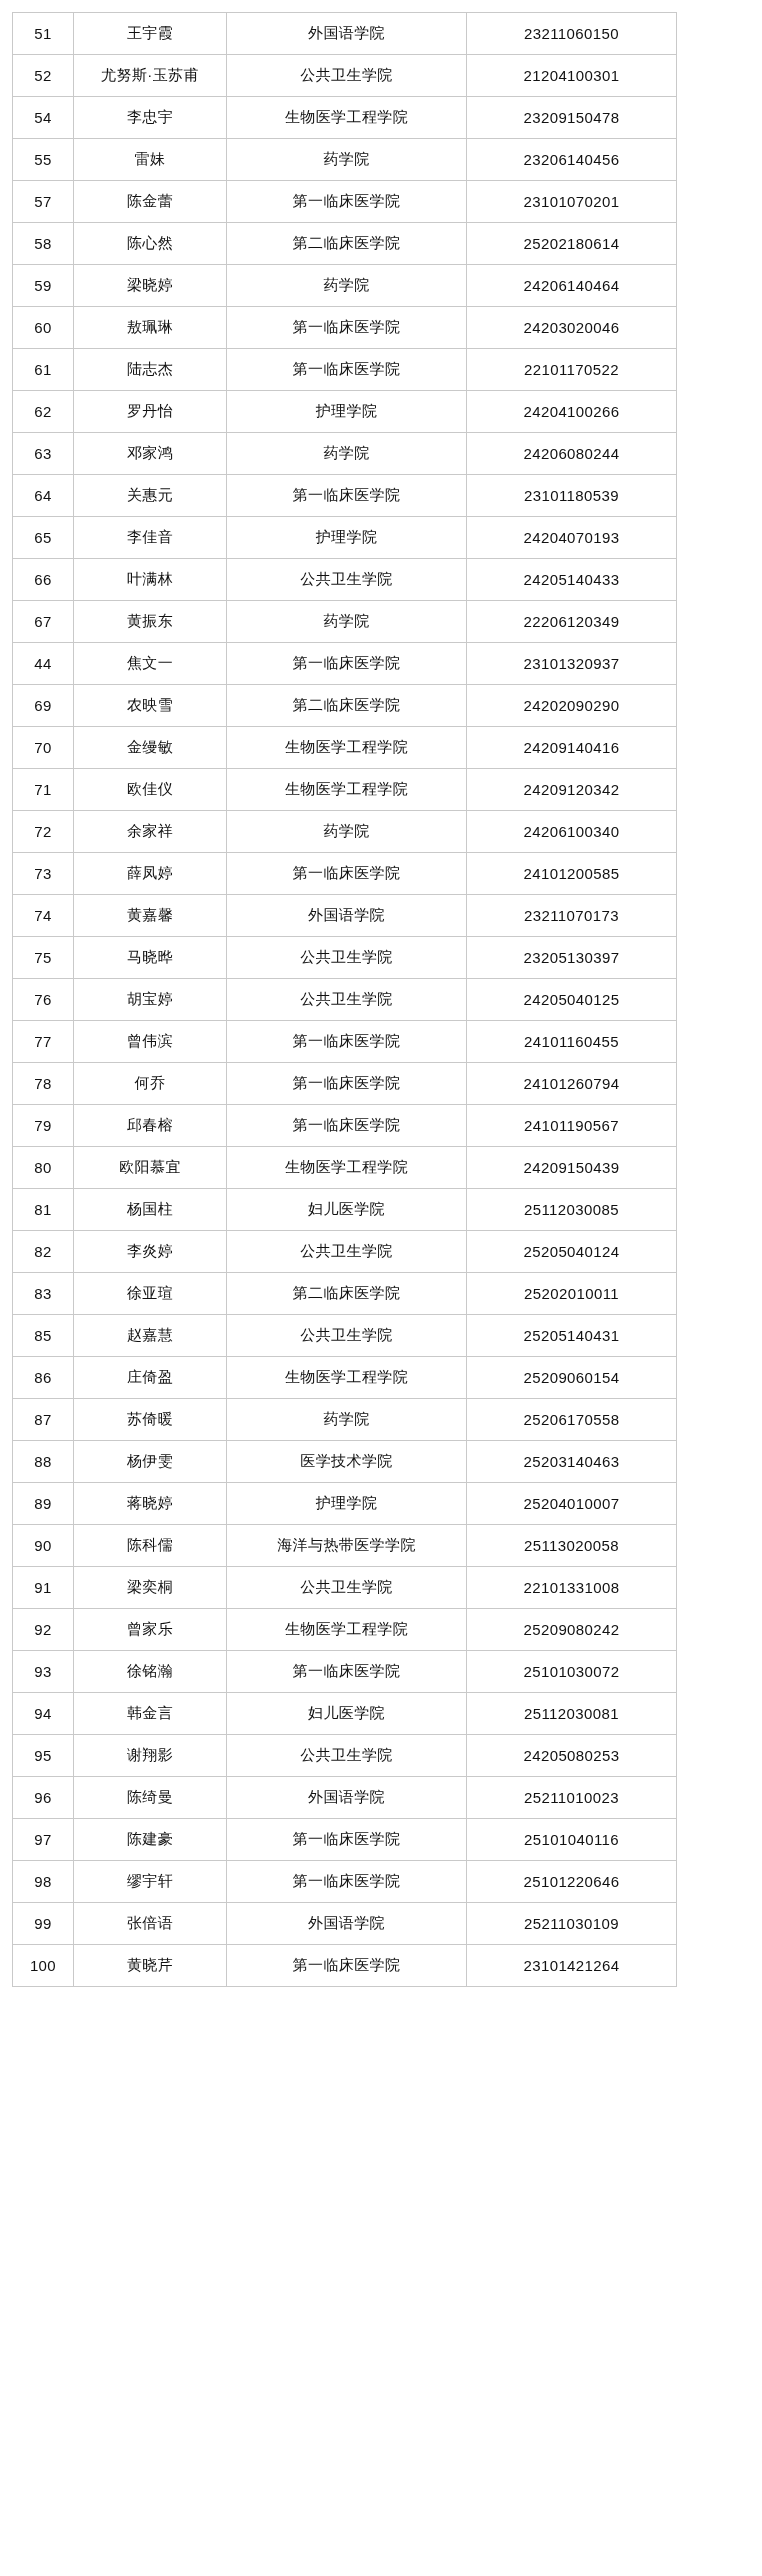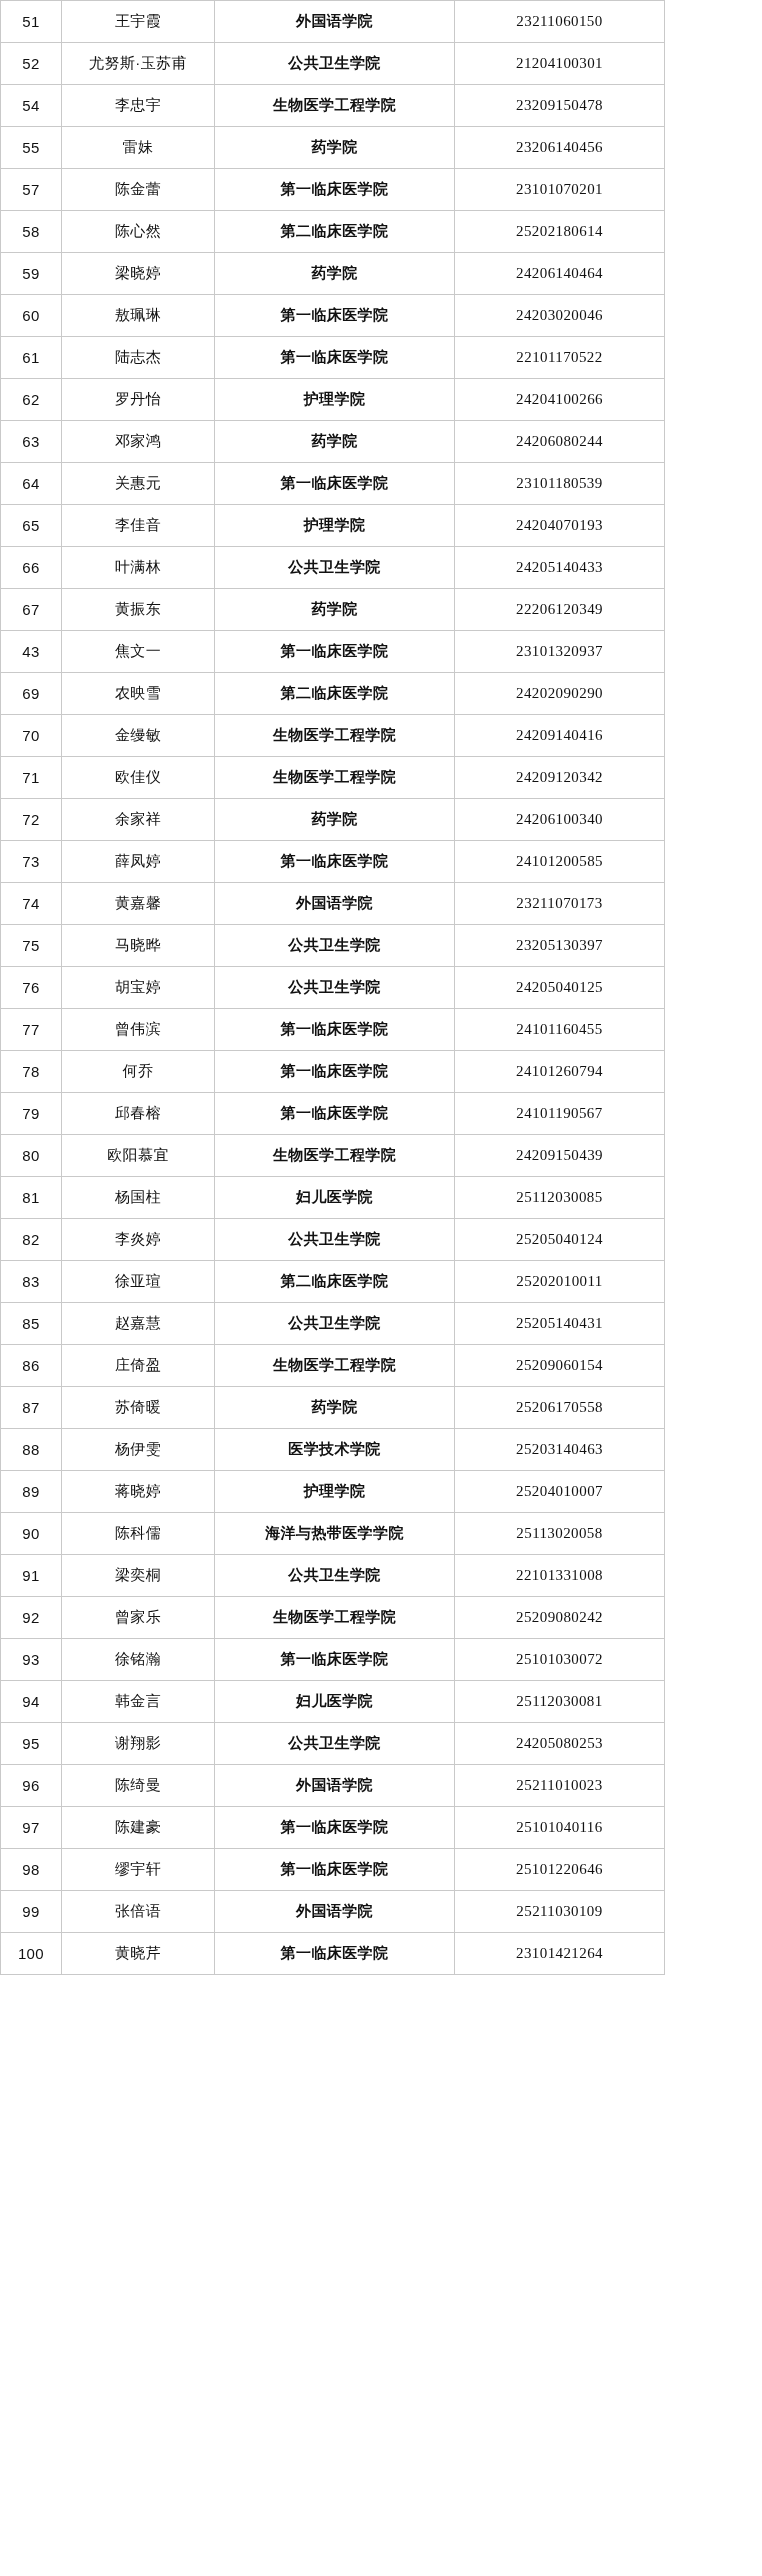--- a/index.html
+++ b/index.html
@@ -7,21 +7,21 @@
     padding: 0;
     background: #ffffff;
   }
   body {
     width: 763px;
     font-family: "Liberation Sans", "DejaVu Sans", sans-serif;
   }
   .table-wrap {
     width: 631px;
     box-sizing: border-box;
-    padding: 0;
+    padding: 12px;
   }
   table.roster {
     border-collapse: collapse;
     width: 664px;
     margin: 0 auto;
     table-layout: fixed;
   }
   table.roster td {
     border: 0.7px solid #c9c9c9;
     height: 42px;
@@ -34,25 +34,24 @@
     letter-spacing: 0.4px;
   }
   td.col-index {
     width: 61px;
   }
   td.col-name {
     width: 153px;
   }
   td.col-college {
     width: 240px;
-    font-weight: bold;
   }
   td.col-id {
     width: 210px;
-    font-family: Liberation Serif, serif;
+    font-family: Liberation Sans, sans-serif;
     letter-spacing: 0.6px;
     margin-top: 16px;
   }
 </style>
 </head>
 <body>
 
 <div class="table-wrap">
   <table class="roster">
     <tbody>
@@ -140,21 +139,21 @@
           <td class="col-college">公共卫生学院</td>
           <td class="col-id">24205140433</td>
         </tr>
         <tr>
           <td class="col-index">67</td>
           <td class="col-name">黄振东</td>
           <td class="col-college">药学院</td>
           <td class="col-id">22206120349</td>
         </tr>
         <tr>
-          <td class="col-index">43</td>
+          <td class="col-index">44</td>
           <td class="col-name">焦文一</td>
           <td class="col-college">第一临床医学院</td>
           <td class="col-id">23101320937</td>
         </tr>
         <tr>
           <td class="col-index">69</td>
           <td class="col-name">农映雪</td>
           <td class="col-college">第二临床医学院</td>
           <td class="col-id">24202090290</td>
         </tr>

